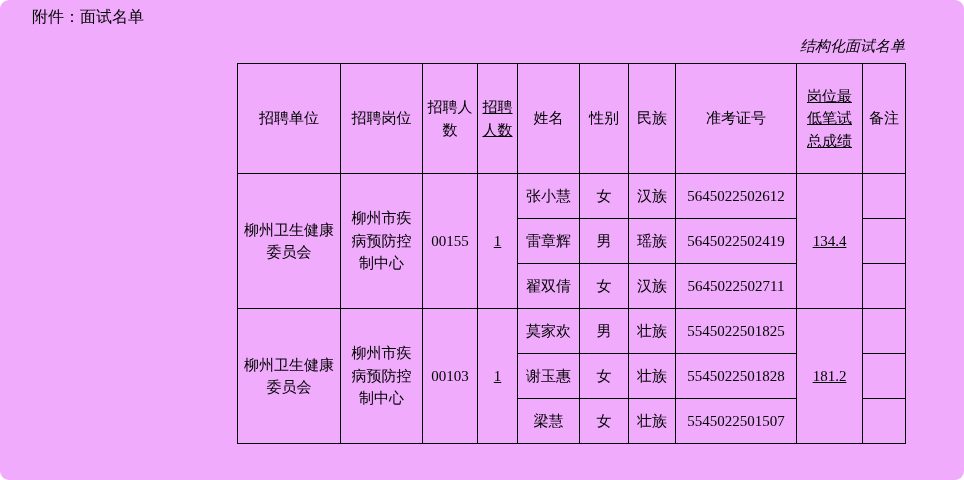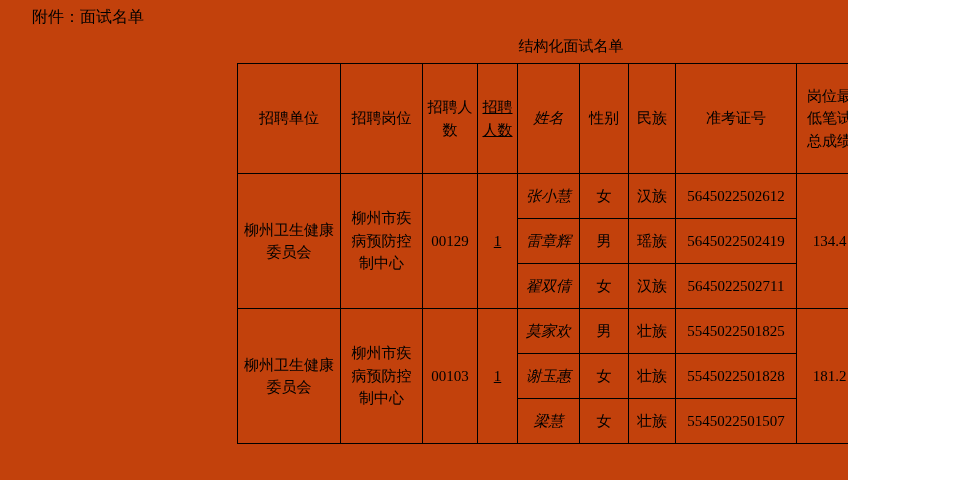--- a/index.html
+++ b/index.html
@@ -4,36 +4,38 @@
 <style>
   html, body { margin: 0; padding: 0; }
   body {
     width: 964px; height: 480px;
     background: #ffffff;
     font-family: "Liberation Serif", "DejaVu Serif", serif;
     color: #000000;
   }
   .doc {
     position: relative;
-    width: 848px; height: 480px;
-    background: #c2410c;
+    width: 964px; height: 480px;
+    background: #f0abfc;
     overflow: hidden;
+    border-radius: 9px;
   }
   .attachment-label {
     position: absolute;
     left: 32px; top: 7px;
     font-size: 16px;
     white-space: nowrap;
   }
   .table-title {
     position: absolute;
     left: 237px; top: 37px;
     width: 668px;
-    text-align: center;
+    text-align: right;
     font-size: 15px;
+    font-style: italic;
   }
   table.itable {
     position: absolute;
     left: 237px; top: 63px;
     width: 668px;
     border-collapse: collapse;
     table-layout: fixed;
     font-size: 15px;
   }
   .itable th, .itable td {
@@ -44,23 +46,23 @@
     padding: 0 4px;
     line-height: 1.5;
     overflow: hidden;
   }
   .itable thead tr { height: 110px; }
   .itable tbody tr { height: 45px; }
   .c-unit   { padding: 0 12px; }
   .c-pos    { padding: 0 8px; }
   .c-code   { padding: 0 6px; }
   .c-count  { padding: 0 8px; text-decoration: underline; }
-  .c-name   { padding: 0 2px; font-style: italic; }
+  .c-name   { padding: 0 2px; }
   .c-ticket { padding: 0 2px; white-space: nowrap; }
-  .c-score  { padding: 0 7px; }
+  .c-score  { padding: 0 7px; text-decoration: underline; }
   .c-remark { padding: 0 10px; }
 </style>
 </head>
 <body>
 
 <div class="doc">
 
   <div class="attachment-label">附件：面试名单</div>
 
   <div class="table-title">结构化面试名单</div>
@@ -89,21 +91,21 @@
         <th>民族</th>
         <th class="c-ticket">准考证号</th>
         <th class="c-score">岗位最低笔试总成绩</th>
         <th class="c-remark">备注</th>
       </tr>
     </thead>
     <tbody>
       <tr>
         <td class="c-unit" rowspan="3">柳州卫生健康委员会</td>
         <td class="c-pos" rowspan="3">柳州市疾病预防控制中心</td>
-        <td class="c-code" rowspan="3">00129</td>
+        <td class="c-code" rowspan="3">00155</td>
         <td class="c-count" rowspan="3">1</td>
         <td class="c-name">张小慧</td>
         <td>女</td>
         <td>汉族</td>
         <td class="c-ticket">5645022502612</td>
         <td class="c-score" rowspan="3">134.4</td>
         <td class="c-remark"></td>
       </tr>
       <tr>
         <td class="c-name">雷章辉</td>

